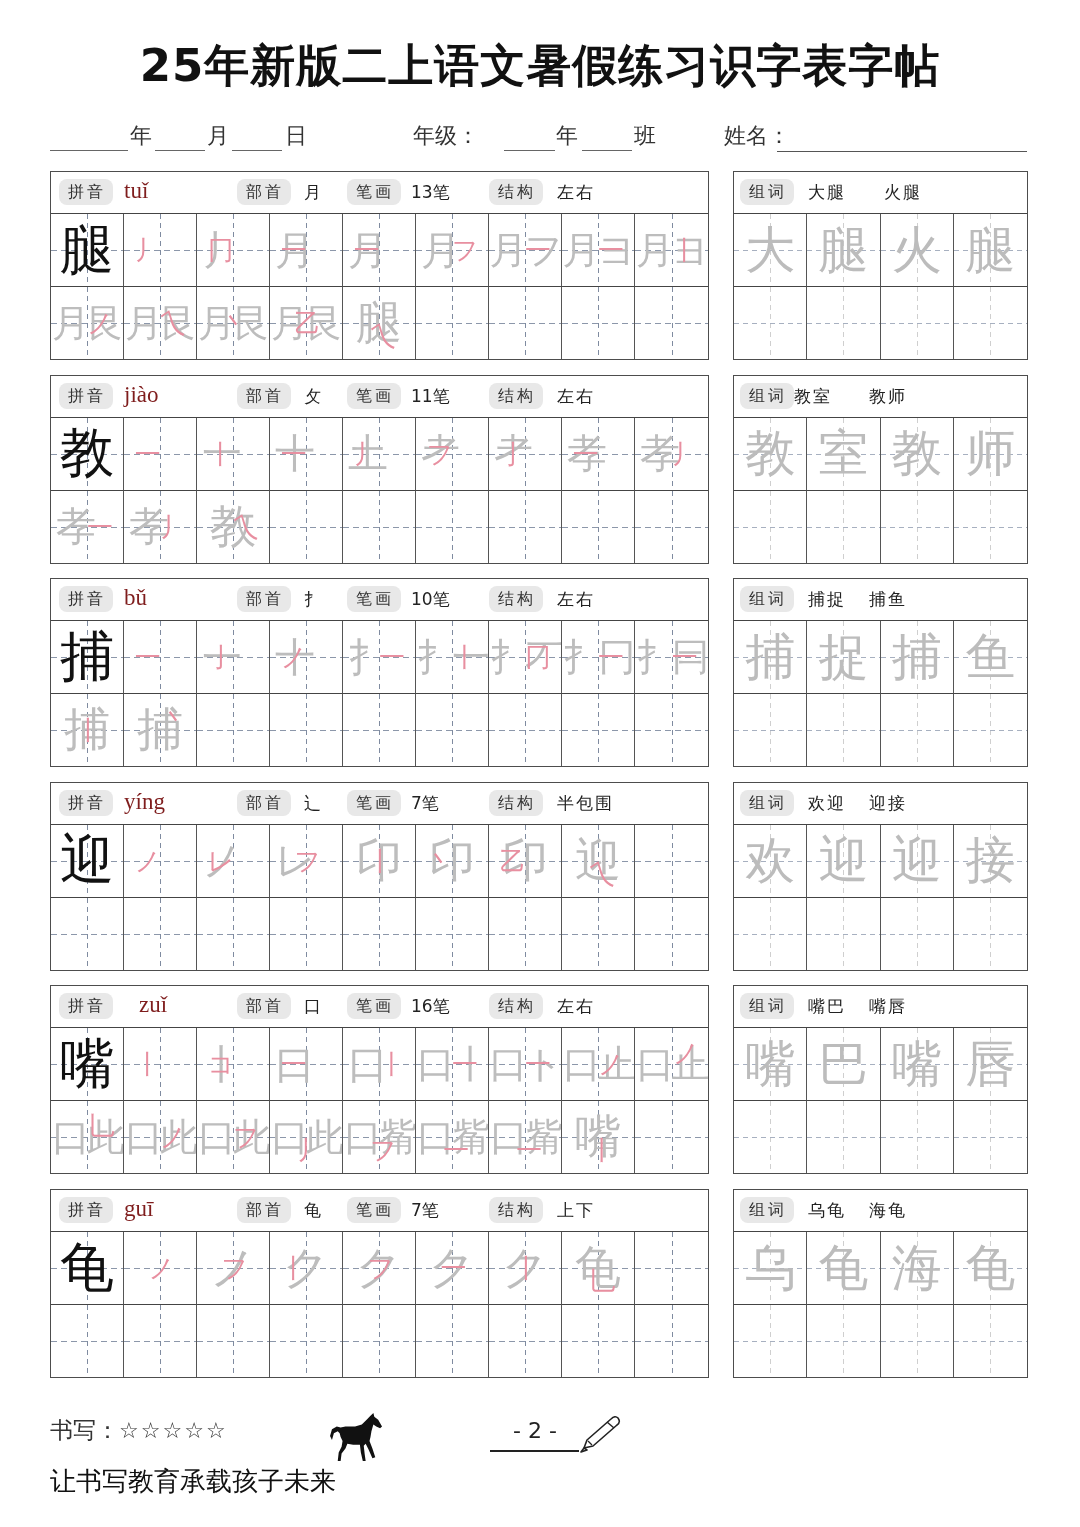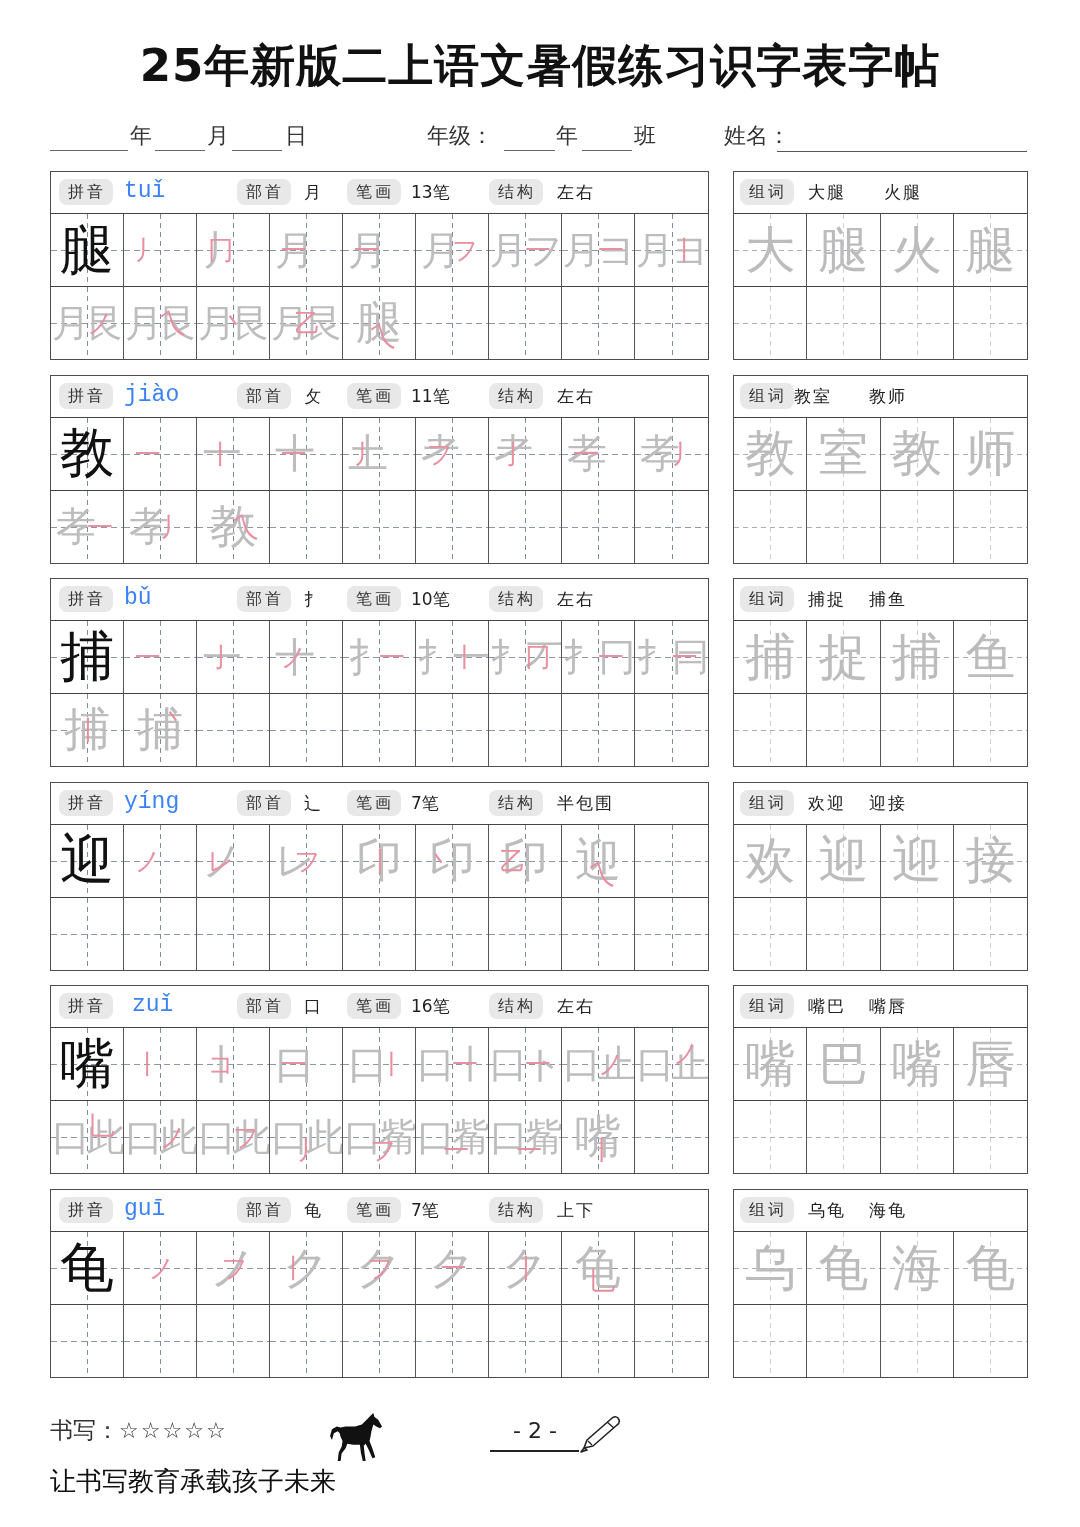--- a/index.html
+++ b/index.html
@@ -10,21 +10,21 @@
   #info-row .u{position:absolute;top:30px;height:0;border-top:1.2px solid #666;}
   #info-row .u.name{border-top:1.6px solid #555;top:31px;}
 
   .entry{position:absolute;left:0;width:1016px;height:190px;}
   .box{position:absolute;top:0;height:189px;border:1.5px solid #4d4d4d;box-sizing:border-box;background:#fff;}
   .lbox{left:50px;width:659px;}
   .rbox{left:733px;width:295px;}
   .hdr{position:relative;height:42px;border-bottom:1.5px solid #444;box-sizing:border-box;}
   .chip{position:absolute;top:7px;height:26px;line-height:26px;padding:0 7px 0 9px;background:#e8e8e8;border-radius:8px;font-family:"DejaVu Serif",serif;font-size:16px;color:#333;letter-spacing:3px;white-space:nowrap;}
   .val{position:absolute;top:7px;line-height:26px;font-family:"DejaVu Serif",serif;font-size:17px;color:#222;white-space:nowrap;letter-spacing:2px;}
-  .pinyin{position:absolute;top:4px;line-height:30px;font-family:Liberation Mono, monospace;font-size:23px;color:#3b82f6;}
+  .pinyin{position:absolute;top:4px;line-height:30px;font-family:Liberation Serif, serif;font-size:23px;color:#7f1d1d;}
   .num{font-family:"DejaVu Sans",sans-serif;letter-spacing:0;}
   .grid{display:grid;height:145px;}
   .lbox .grid{grid-template-columns:repeat(9,1fr);grid-template-rows:73px 72px;}
   .rbox .grid{grid-template-columns:repeat(4,1fr);grid-template-rows:73px 72px;}
   .cell{position:relative;box-sizing:border-box;border-right:1.5px solid #555;overflow:hidden;}
   .cell.lastcol{border-right:none;}
   .cell.top{border-bottom:1.5px solid #444;}
   .cell::before{content:"";position:absolute;left:50%;top:0;bottom:0;width:1px;background:repeating-linear-gradient(to bottom,#7f8ba0 0 5px,transparent 5px 9px);}
   .cell::after{content:"";position:absolute;top:50%;left:0;right:0;height:1px;background:repeating-linear-gradient(to right,#8c97aa 0 6px,transparent 6px 10px);}
   .rbox .cell::before{background:repeating-linear-gradient(to bottom,#cfcfcf 0 5px,transparent 5px 9px);}
@@ -55,21 +55,21 @@
 
 <div id="title">25年新版二上语文暑假练习识字表字帖</div>
 
 <div id="info-row">
   <span class="u" style="left:50px;width:78px;"></span>
   <span class="t" style="left:130px;">年</span>
   <span class="u" style="left:155px;width:50px;"></span>
   <span class="t" style="left:207px;">月</span>
   <span class="u" style="left:232px;width:50px;"></span>
   <span class="t" style="left:285px;">日</span>
-  <span class="t" style="left:427px;">年级：</span>
+  <span class="t" style="left:413px;">年级：</span>
   <span class="u" style="left:504px;width:51px;"></span>
   <span class="t" style="left:556px;">年</span>
   <span class="u" style="left:582px;width:50px;"></span>
   <span class="t" style="left:634px;">班</span>
   <span class="t" style="left:724px;">姓名：</span>
   <span class="u name" style="left:777px;width:250px;"></span>
 </div>
 
 <div id="entries">
     <section class="entry" style="top: 171px;">
@@ -436,21 +436,21 @@
           <div class="cell"></div>
           <div class="cell"></div>
           <div class="cell lastcol"></div>
         </div>
       </div>
     </section>
     <section class="entry" style="top: 985.4px;">
       <div class="box lbox">
         <div class="hdr">
           <span class="chip" style="left: 8px;">拼音</span>
-          <span class="pinyin" style="left: 81px;">zuǐ</span>
+          <span class="pinyin" style="left: 88px;">zuǐ</span>
           <span class="chip" style="left: 186px;">部首</span>
           <span class="val" style="left: 253px;">口</span>
           <span class="chip" style="left: 296px;">笔画</span>
           <span class="val num" style="left: 360px;">16笔</span>
           <span class="chip" style="left: 438px;">结构</span>
           <span class="val" style="left: 506px;">左右</span>
         </div>
         <div class="grid">
           <div class="cell top">
             <span class="main">嘴</span>

